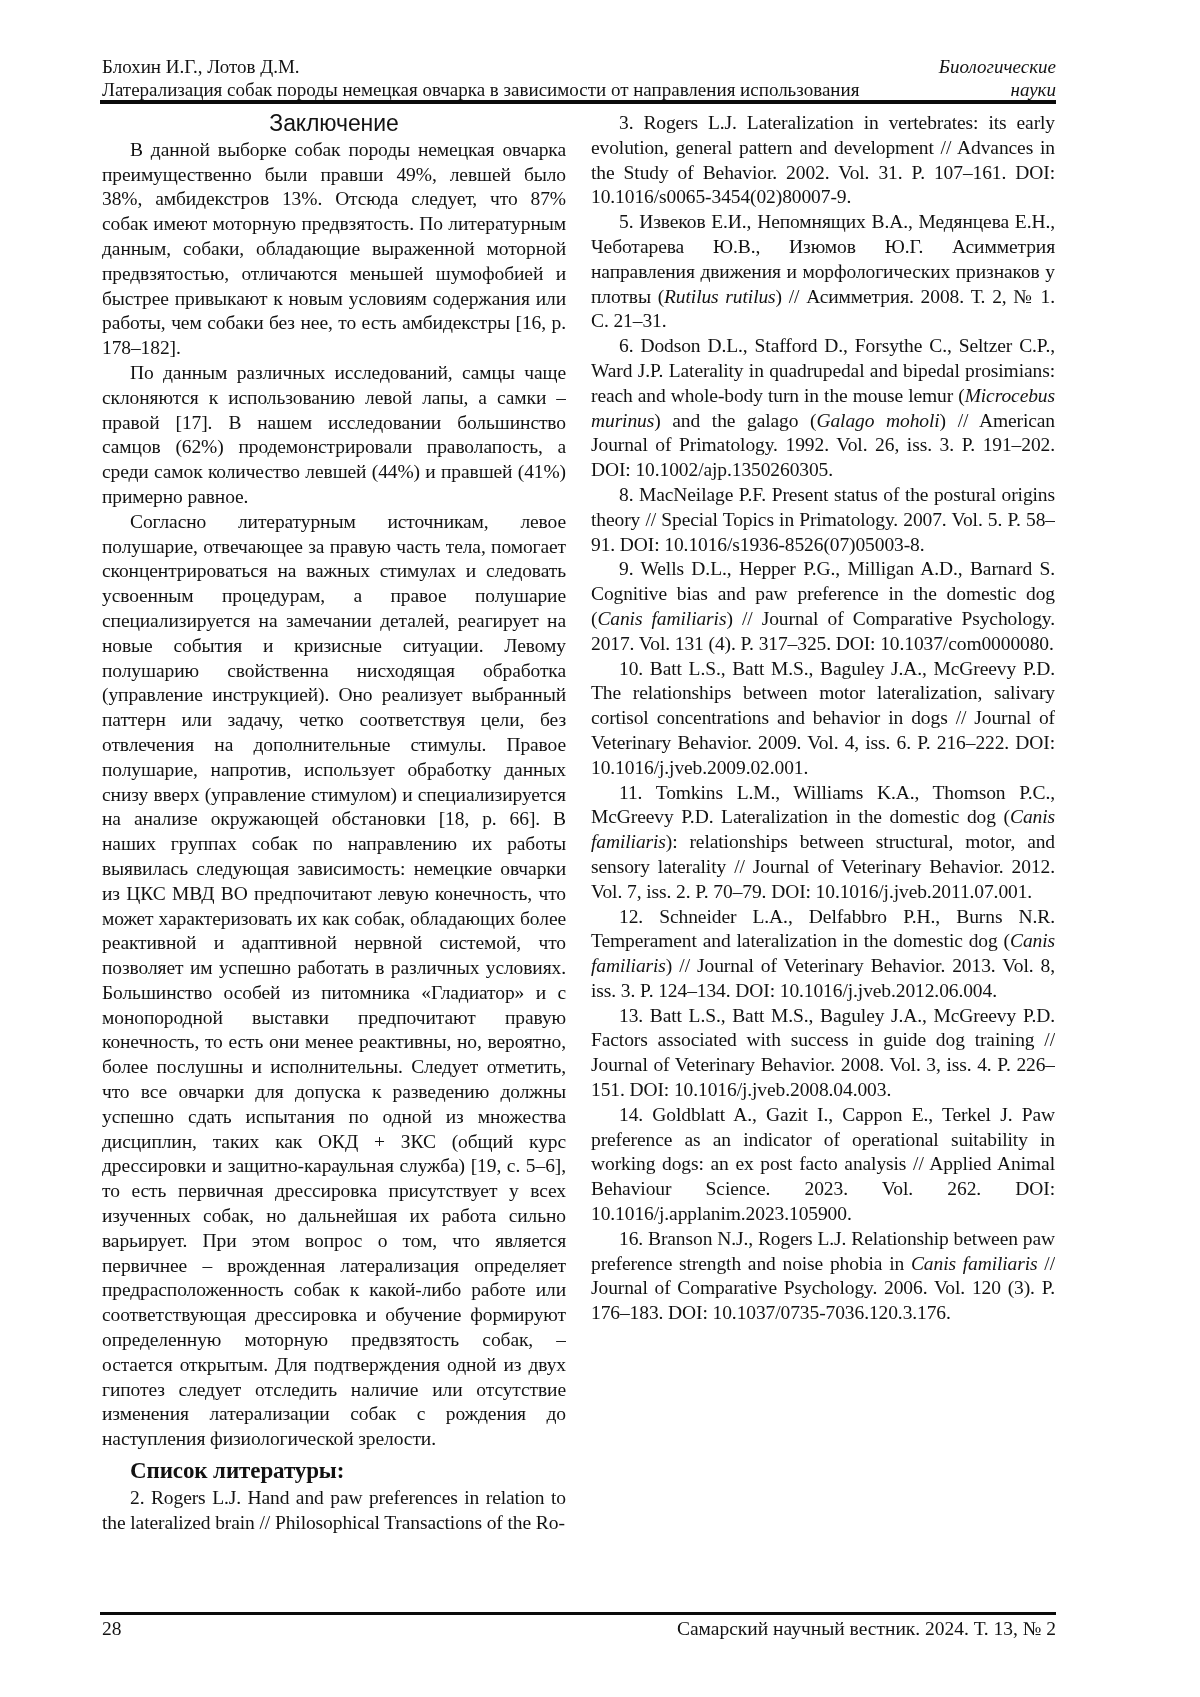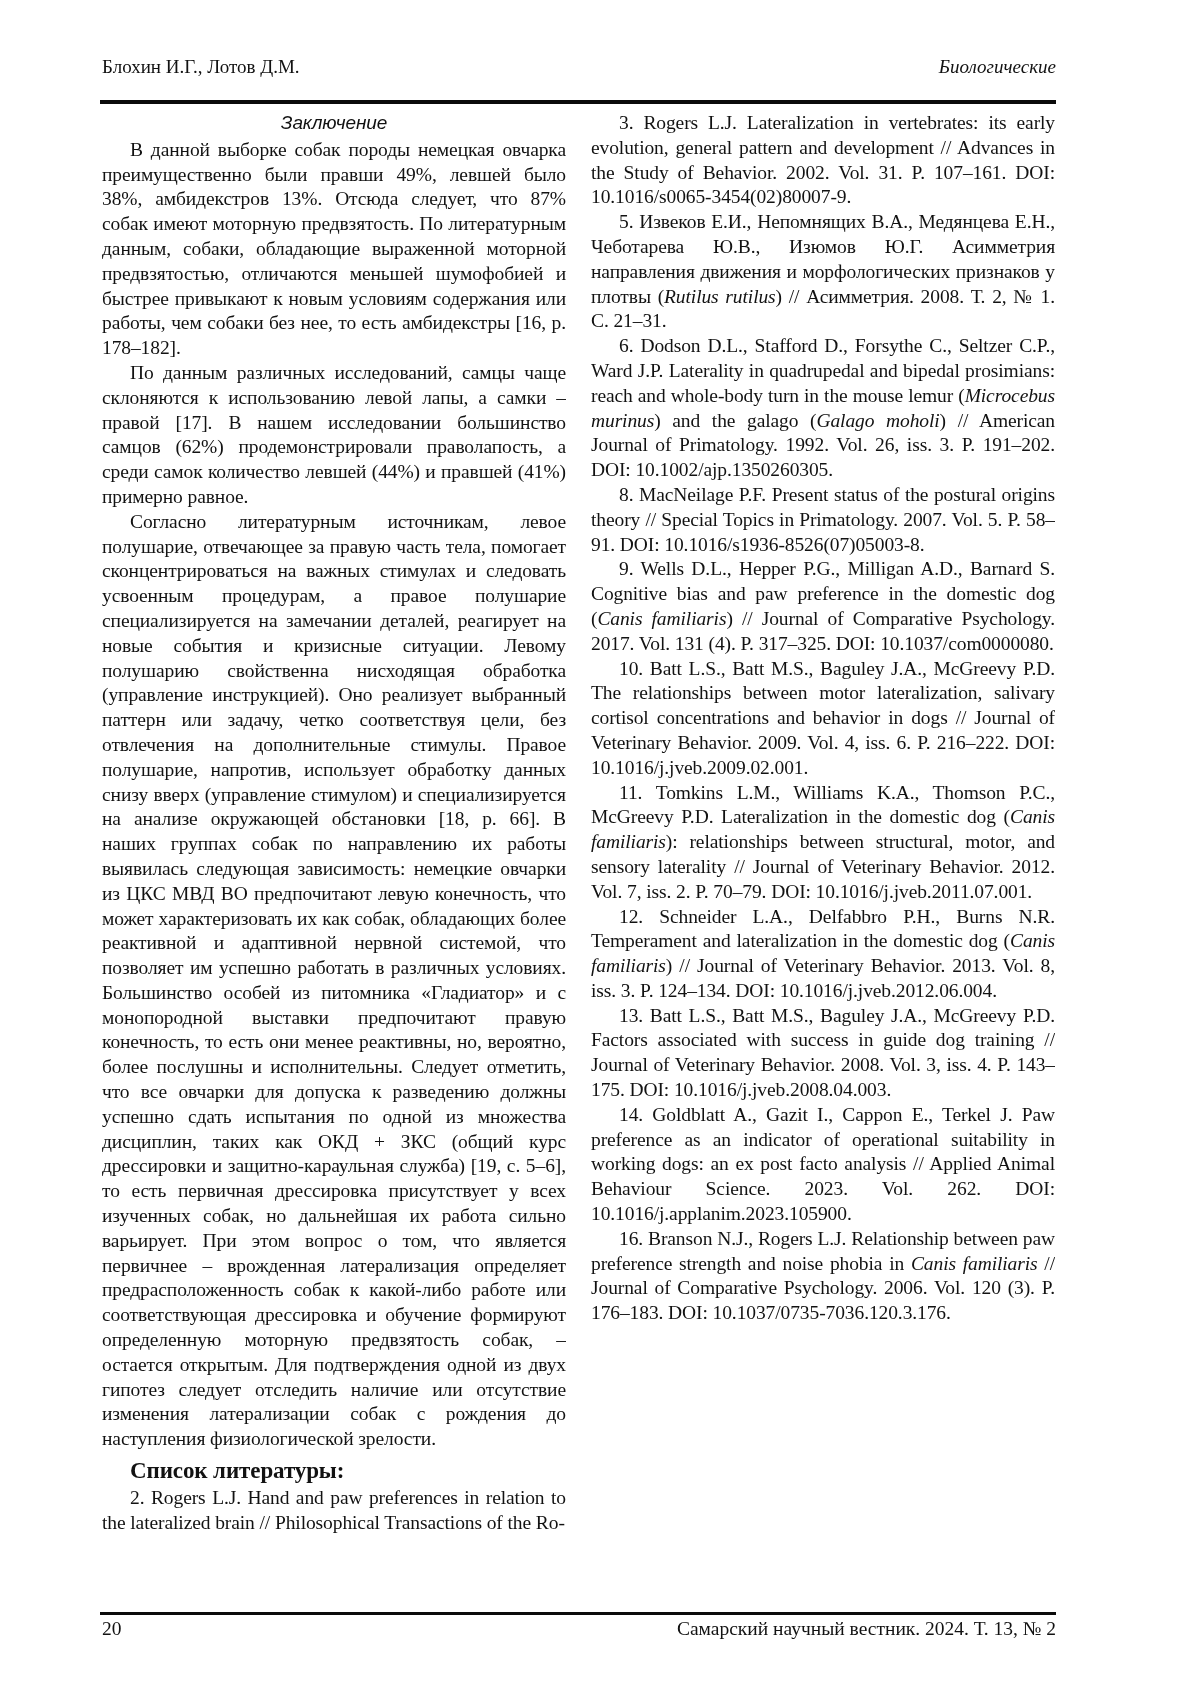--- a/index.html
+++ b/index.html
@@ -63,23 +63,22 @@
   .para, .ref {
     margin: 0;
     text-indent: 28px;
   }
   .ref-cont {
     text-indent: 0;
   }
   .concl-heading {
     margin: 0 0 2px 0;
     font-family: "Liberation Sans", "DejaVu Sans", sans-serif;
-    font-style: italic;
     font-weight: normal;
-    font-size: 19px;
+    font-size: 23px;
     text-align: center;
   }
   .refs-heading {
     margin: 7px 0 2px 0;
     font-size: 23px;
     font-weight: bold;
     text-indent: 28px;
     text-align: left;
   }
   .ref i, .para i { font-style: italic; }
@@ -108,20 +107,24 @@
 </head>
 <body>
 
 <div class="page">
 
   <div class="running-head">
     <div class="rh-row">
       <span>Блохин И.Г., Лотов Д.М.</span>
       <span class="rh-right">Биологические</span>
     </div>
+    <div class="rh-row">
+      <span>Латерализация собак породы немецкая овчарка в зависимости от направления использования</span>
+      <span class="rh-right">науки</span>
+    </div>
   </div>
 
   <div class="top-rule"></div>
 
   <div class="col col-left">
     <h2 class="concl-heading">Заключение</h2>
     <p class="para">В данной выборке собак породы немецкая овчарка преимущественно были правши 49%, левшей было 38%, амбидекстров 13%. Отсюда следует, что 87% собак имеют моторную предвзятость. По литературным данным, собаки, обладающие выраженной моторной предвзятостью, отличаются меньшей шумофобией и быстрее привыкают к новым условиям содержания или работы, чем собаки без нее, то есть амбидекстры [16, p. 178–182].</p>
     <p class="para">По данным различных исследований, самцы чаще склоняются к использованию левой лапы, а самки – правой [17]. В нашем исследовании большинство самцов (62%) продемонстрировали праволапость, а среди самок количество левшей (44%) и правшей (41%) примерно равное.</p>
     <p class="para">Согласно литературным источникам, левое полушарие, отвечающее за правую часть тела, помогает сконцентрироваться на важных стимулах и следовать усвоенным процедурам, а правое полушарие специализируется на замечании деталей, реагирует на новые события и кризисные ситуации. Левому полушарию свойственна нисходящая обработка (управление инструкцией). Оно реализует выбранный паттерн или задачу, четко соответствуя цели, без отвлечения на дополнительные стимулы. Правое полушарие, напротив, использует обработку данных снизу вверх (управление стимулом) и специализируется на анализе окружающей обстановки [18, p. 66]. В наших группах собак по направлению их работы выявилась следующая зависимость: немецкие овчарки из ЦКС МВД ВО предпочитают левую конечность, что может характеризовать их как собак, обладающих более реактивной и адаптивной нервной системой, что позволяет им успешно работать в различных условиях. Большинство особей из питомника «Гладиатор» и с монопородной выставки предпочитают правую конечность, то есть они менее реактивны, но, вероятно, более послушны и исполнительны. Следует отметить, что все овчарки для допуска к разведению должны успешно сдать испытания по одной из множества дисциплин, таких как ОКД + ЗКС (общий курс дрессировки и защитно-караульная служба) [19, с. 5–6], то есть первичная дрессировка присутствует у всех изученных собак, но дальнейшая их работа сильно варьирует. При этом вопрос о том, что является первичнее – врожденная латерализация определяет предрасположенность собак к какой-либо работе или соответствующая дрессировка и обучение формируют определенную моторную предвзятость собак, – остается открытым. Для подтверждения одной из двух гипотез следует отследить наличие или отсутствие изменения латерализации собак с рождения до наступления физиологической зрелости.</p>
     <h3 class="refs-heading">Список литературы:</h3>
@@ -130,25 +133,25 @@
 
   <div class="col col-right">
     <p class="ref">3. Rogers L.J. Lateralization in vertebrates: its early evolution, general pattern and development // Advances in the Study of Behavior. 2002. Vol. 31. P. 107–161. DOI: 10.1016/s0065-3454(02)80007-9.</p>
     <p class="ref">5. Извеков Е.И., Непомнящих В.А., Медянцева Е.Н., Чеботарева Ю.В., Изюмов Ю.Г. Асимметрия направления движения и морфологических признаков у плотвы (<i>Rutilus rutilus</i>) // Асимметрия. 2008. Т. 2, № 1. С. 21–31.</p>
     <p class="ref">6. Dodson D.L., Stafford D., Forsythe C., Seltzer C.P., Ward J.P. Laterality in quadrupedal and bipedal prosimians: reach and whole-body turn in the mouse lemur (<i>Microcebus murinus</i>) and the galago (<i>Galago moholi</i>) // American Journal of Primatology. 1992. Vol. 26, iss. 3. P. 191–202. DOI: 10.1002/ajp.1350260305.</p>
     <p class="ref">8. MacNeilage P.F. Present status of the postural origins theory // Special Topics in Primatology. 2007. Vol. 5. P. 58–91. DOI: 10.1016/s1936-8526(07)05003-8.</p>
     <p class="ref">9. Wells D.L., Hepper P.G., Milligan A.D., Barnard S. Cognitive bias and paw preference in the domestic dog (<i>Canis familiaris</i>) // Journal of Comparative Psychology. 2017. Vol. 131 (4). P. 317–325. DOI: 10.1037/com0000080.</p>
     <p class="ref">10. Batt L.S., Batt M.S., Baguley J.A., McGreevy P.D. The relationships between motor lateralization, salivary cortisol concentrations and behavior in dogs // Journal of Veterinary Behavior. 2009. Vol. 4, iss. 6. P. 216–222. DOI: 10.1016/j.jveb.2009.02.001.</p>
     <p class="ref">11. Tomkins L.M., Williams K.A., Thomson P.C., McGreevy P.D. Lateralization in the domestic dog (<i>Canis familiaris</i>): relationships between structural, motor, and sensory laterality // Journal of Veterinary Behavior. 2012. Vol. 7, iss. 2. P. 70–79. DOI: 10.1016/j.jveb.2011.07.001.</p>
     <p class="ref">12. Schneider L.A., Delfabbro P.H., Burns N.R. Temperament and lateralization in the domestic dog (<i>Canis familiaris</i>) // Journal of Veterinary Behavior. 2013. Vol. 8, iss. 3. P. 124–134. DOI: 10.1016/j.jveb.2012.06.004.</p>
-    <p class="ref">13. Batt L.S., Batt M.S., Baguley J.A., McGreevy P.D. Factors associated with success in guide dog training // Journal of Veterinary Behavior. 2008. Vol. 3, iss. 4. P. 143–175. DOI: 10.1016/j.jveb.2008.04.003.</p>
+    <p class="ref">13. Batt L.S., Batt M.S., Baguley J.A., McGreevy P.D. Factors associated with success in guide dog training // Journal of Veterinary Behavior. 2008. Vol. 3, iss. 4. P. 226–151. DOI: 10.1016/j.jveb.2008.04.003.</p>
     <p class="ref">14. Goldblatt A., Gazit I., Cappon E., Terkel J. Paw preference as an indicator of operational suitability in working dogs: an ex post facto analysis // Applied Animal Behaviour Science. 2023. Vol. 262. DOI: 10.1016/j.applanim.2023.105900.</p>
     <p class="ref">16. Branson N.J., Rogers L.J. Relationship between paw preference strength and noise phobia in <i>Canis familiaris</i> // Journal of Comparative Psychology. 2006. Vol. 120 (3). P. 176–183. DOI: 10.1037/0735-7036.120.3.176.</p>
 
   </div>
 
   <div class="bottom-rule"></div>
   <div class="footer-row">
-    <span>20</span>
+    <span>28</span>
     <span>Самарский научный вестник. 2024. Т. 13, № 2</span>
   </div>
 
 </div>
 
 </body></html>

